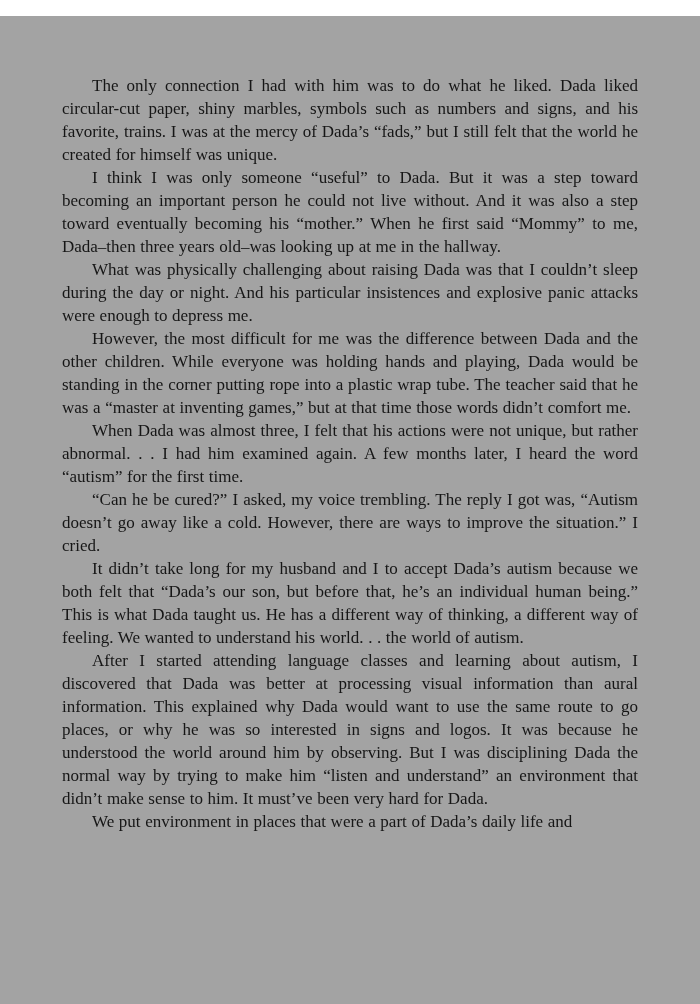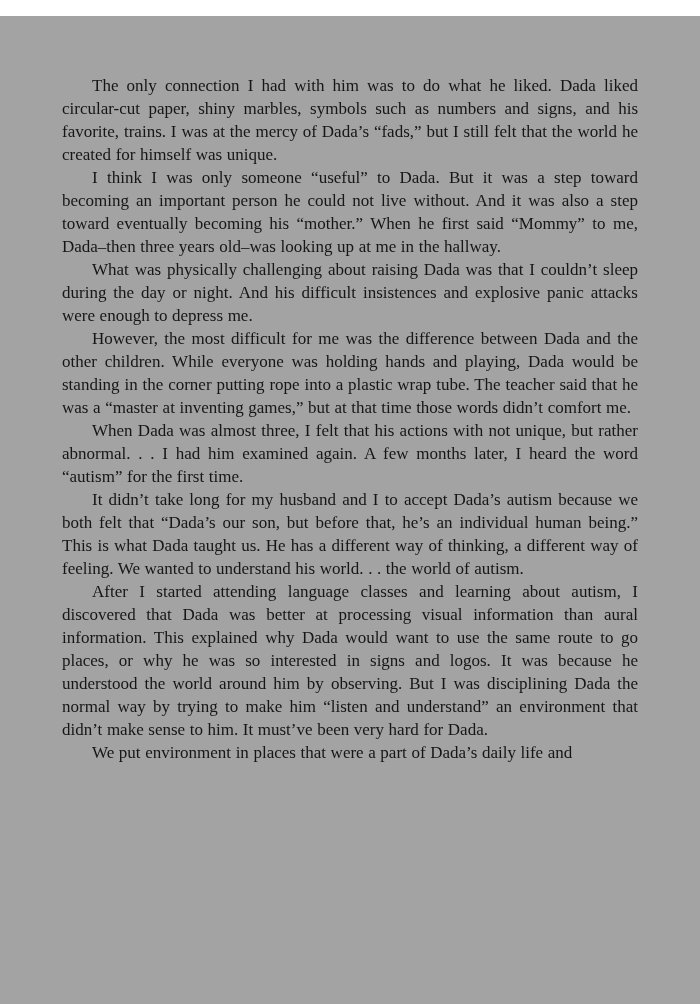--- a/index.html
+++ b/index.html
@@ -31,20 +31,21 @@
       word-spacing: 0.02em;
     }
   </style>
 </head>
 <body>
 
 <div class="page">
   <div class="text-block">
     <p>The only connection I had with him was to do what he liked. Dada liked circular-cut paper, shiny marbles, symbols such as numbers and signs, and his favorite, trains. I was at the mercy of Dada’s “fads,” but I still felt that the world he created for himself was unique.</p>
     <p>I think I was only someone “useful” to Dada. But it was a step toward becoming an important person he could not live without. And it was also a step toward eventually becoming his “mother.” When he first said “Mommy” to me, Dada–then three years old–was looking up at me in the hallway.</p>
-    <p>What was physically challenging about raising Dada was that I couldn’t sleep during the day or night. And his difficult insistences and explosive panic attacks were enough to depress me.</p>
+    <p>What was physically challenging about raising Dada was that I couldn’t sleep during the day or night. And his particular insistences and explosive panic attacks were enough to depress me.</p>
     <p>However, the most difficult for me was the difference between Dada and the other children. While everyone was holding hands and playing, Dada would be standing in the corner putting rope into a plastic wrap tube. The teacher said that he was a “master at inventing games,” but at that time those words didn’t comfort me.</p>
-    <p>When Dada was almost three, I felt that his actions with not unique, but rather abnormal. . . I had him examined again. A few months later, I heard the word “autism” for the first time.</p>
+    <p>When Dada was almost three, I felt that his actions were not unique, but rather abnormal. . . I had him examined again. A few months later, I heard the word “autism” for the first time.</p>
+    <p>“Can he be cured?” I asked, my voice trembling. The reply I got was, “Autism doesn’t go away like a cold. However, there are ways to improve the situation.” I cried.</p>
     <p>It didn’t take long for my husband and I to accept Dada’s autism because we both felt that “Dada’s our son, but before that, he’s an individual human being.” This is what Dada taught us. He has a different way of thinking, a different way of feeling. We wanted to understand his world. . . the world of autism.</p>
     <p>After I started attending language classes and learning about autism, I discovered that Dada was better at processing visual information than aural information. This explained why Dada would want to use the same route to go places, or why he was so interested in signs and logos. It was because he understood the world around him by observing. But I was disciplining Dada the normal way by trying to make him “listen and understand” an environment that didn’t make sense to him. It must’ve been very hard for Dada.</p>
     <p>We put environment in places that were a part of Dada’s daily life and</p>
   </div>
 </div>
 
 </body></html>

